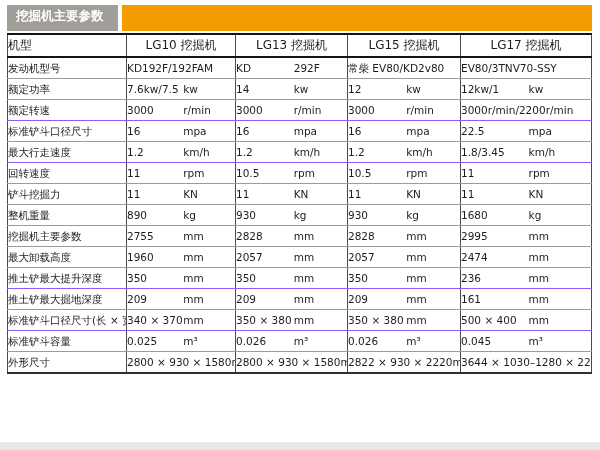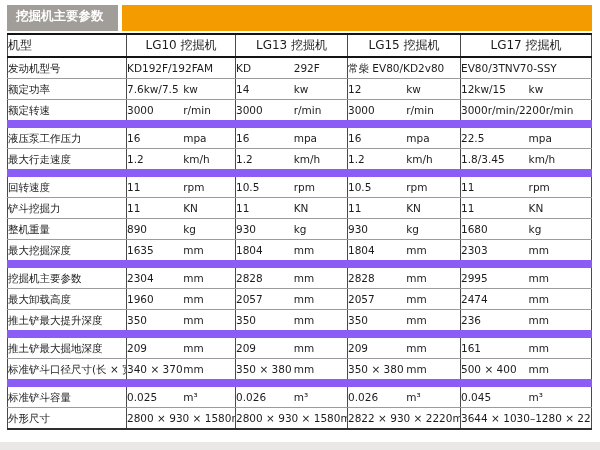--- a/index.html
+++ b/index.html
@@ -30,21 +30,21 @@
     border-bottom:1px solid #9b9b9b;
     height:20px; line-height:20px;
     font-weight:normal; white-space:nowrap; overflow:hidden;
     padding:0;
   }
   .spec thead th {
     font-size:12px; 
     border-bottom:2px solid #141414; height:21px; line-height:21px;
   }
   .spec thead th.label-col { text-align:left; }
-  .spec tr.thick td { border-bottom:8px solid #8b5cf6; }
+  .spec tr.thick td { border-bottom:1px solid #8b5cf6; }
   .label-col { text-align:left; padding-left:13px; }
   .val-cell { position:relative; text-align:left; padding-left:9px; }
   .val-cell .u { position:absolute; left:52%; top:0;text-align:right; }
   .footer-band {
     position:absolute; left:0; bottom:0; width:600px; height:8px;
     background:#eae8e6;
   }
 </style>
 </head>
 <body>
@@ -77,31 +77,31 @@
         <td class="val-cell"><span class="v">KD192F/192FAM</span></td>
         <td class="val-cell"><span class="v">KD</span><span class="u">292F</span></td>
         <td class="val-cell"><span class="v">常柴 EV80/KD2v80</span></td>
         <td class="val-cell"><span class="v">EV80/3TNV70-SSY</span></td>
       </tr>
       <tr>
         <td class="label-col">额定功率</td>
         <td class="val-cell"><span class="v">7.6kw/7.5</span><span class="u">kw</span></td>
         <td class="val-cell"><span class="v">14</span><span class="u">kw</span></td>
         <td class="val-cell"><span class="v">12</span><span class="u">kw</span></td>
-        <td class="val-cell"><span class="v">12kw/15</span><span class="u">kw</span></td>
+        <td class="val-cell"><span class="v">12kw/1</span><span class="u">kw</span></td>
       </tr>
       <tr class="thick">
         <td class="label-col">额定转速</td>
         <td class="val-cell"><span class="v">3000</span><span class="u">r/min</span></td>
         <td class="val-cell"><span class="v">3000</span><span class="u">r/min</span></td>
         <td class="val-cell"><span class="v">3000</span><span class="u">r/min</span></td>
         <td class="val-cell"><span class="v">3000r/min/2200r/min</span></td>
       </tr>
       <tr>
-        <td class="label-col">液压泵工作压力</td>
+        <td class="label-col">标准铲斗口径尺寸</td>
         <td class="val-cell"><span class="v">16</span><span class="u">mpa</span></td>
         <td class="val-cell"><span class="v">16</span><span class="u">mpa</span></td>
         <td class="val-cell"><span class="v">16</span><span class="u">mpa</span></td>
         <td class="val-cell"><span class="v">22.5</span><span class="u">mpa</span></td>
       </tr>
       <tr class="thick">
         <td class="label-col">最大行走速度</td>
         <td class="val-cell"><span class="v">1.2</span><span class="u">km/h</span></td>
         <td class="val-cell"><span class="v">1.2</span><span class="u">km/h</span></td>
         <td class="val-cell"><span class="v">1.2</span><span class="u">km/h</span></td>
@@ -121,30 +121,23 @@
         <td class="val-cell"><span class="v">11</span><span class="u">KN</span></td>
         <td class="val-cell"><span class="v">11</span><span class="u">KN</span></td>
       </tr>
       <tr>
         <td class="label-col">整机重量</td>
         <td class="val-cell"><span class="v">890</span><span class="u">kg</span></td>
         <td class="val-cell"><span class="v">930</span><span class="u">kg</span></td>
         <td class="val-cell"><span class="v">930</span><span class="u">kg</span></td>
         <td class="val-cell"><span class="v">1680</span><span class="u">kg</span></td>
       </tr>
-      <tr class="thick">
-        <td class="label-col">最大挖掘深度</td>
-        <td class="val-cell"><span class="v">1635</span><span class="u">mm</span></td>
-        <td class="val-cell"><span class="v">1804</span><span class="u">mm</span></td>
-        <td class="val-cell"><span class="v">1804</span><span class="u">mm</span></td>
-        <td class="val-cell"><span class="v">2303</span><span class="u">mm</span></td>
-      </tr>
       <tr>
         <td class="label-col">挖掘机主要参数</td>
-        <td class="val-cell"><span class="v">2304</span><span class="u">mm</span></td>
+        <td class="val-cell"><span class="v">2755</span><span class="u">mm</span></td>
         <td class="val-cell"><span class="v">2828</span><span class="u">mm</span></td>
         <td class="val-cell"><span class="v">2828</span><span class="u">mm</span></td>
         <td class="val-cell"><span class="v">2995</span><span class="u">mm</span></td>
       </tr>
       <tr>
         <td class="label-col">最大卸载高度</td>
         <td class="val-cell"><span class="v">1960</span><span class="u">mm</span></td>
         <td class="val-cell"><span class="v">2057</span><span class="u">mm</span></td>
         <td class="val-cell"><span class="v">2057</span><span class="u">mm</span></td>
         <td class="val-cell"><span class="v">2474</span><span class="u">mm</span></td>

